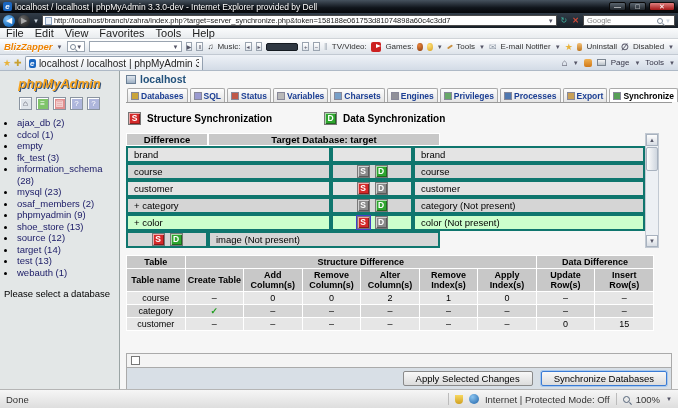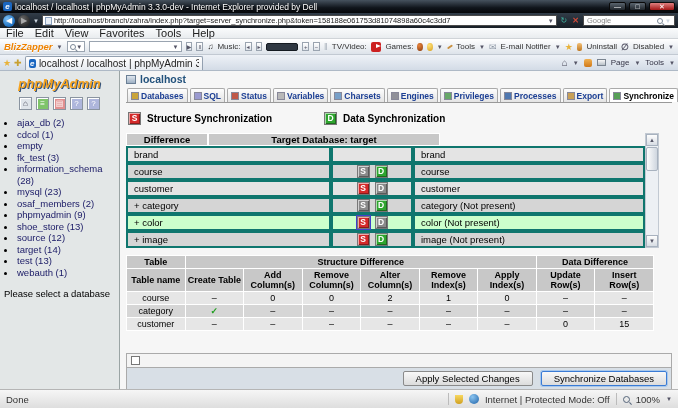--- a/index.html
+++ b/index.html
@@ -346,21 +346,20 @@
             </div>
             <div class="diffrow hl">
               <div class="cell src">+ color</div>
               <div class="cell diff">
                 <button class="sd red sel">S</button>
                 <button class="sd gray">D</button>
               </div>
               <div class="cell tgt">color (Not present)</div>
             </div>
             <div class="diffrow alt">
-              <div class="cell src">+ image</div>
               <div class="cell diff">
                 <button class="sd red">S</button>
                 <button class="sd green">D</button>
               </div>
               <div class="cell tgt">image (Not present)</div>
             </div>
           </div>
       </div>
       <div class="vscroll">
         <span class="scrbtn">▲</span>

